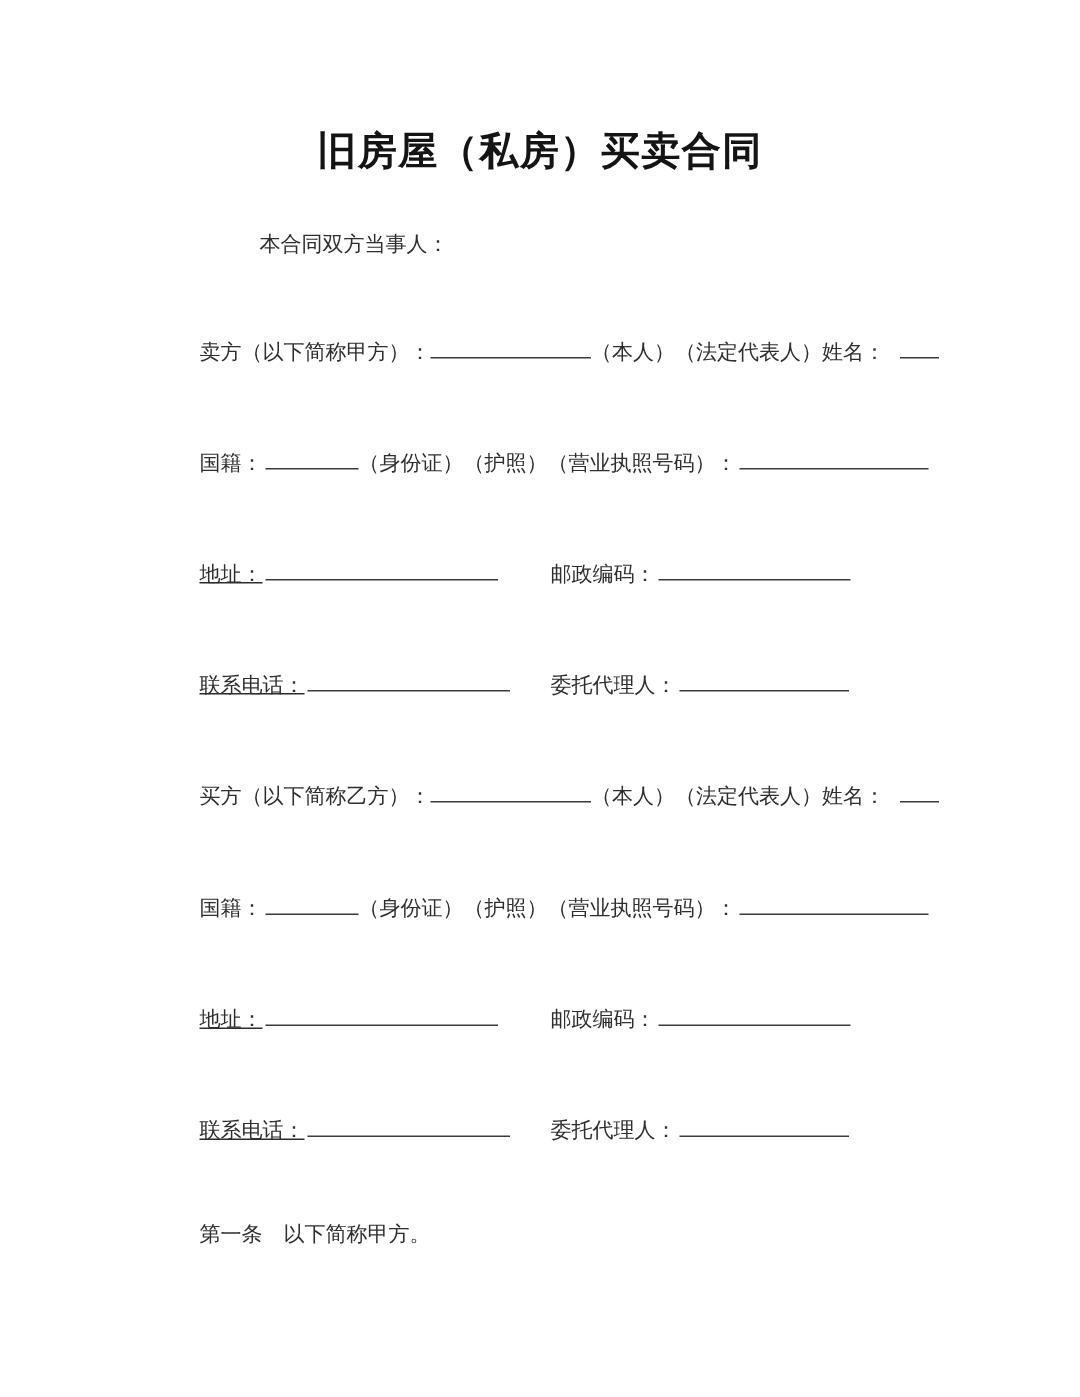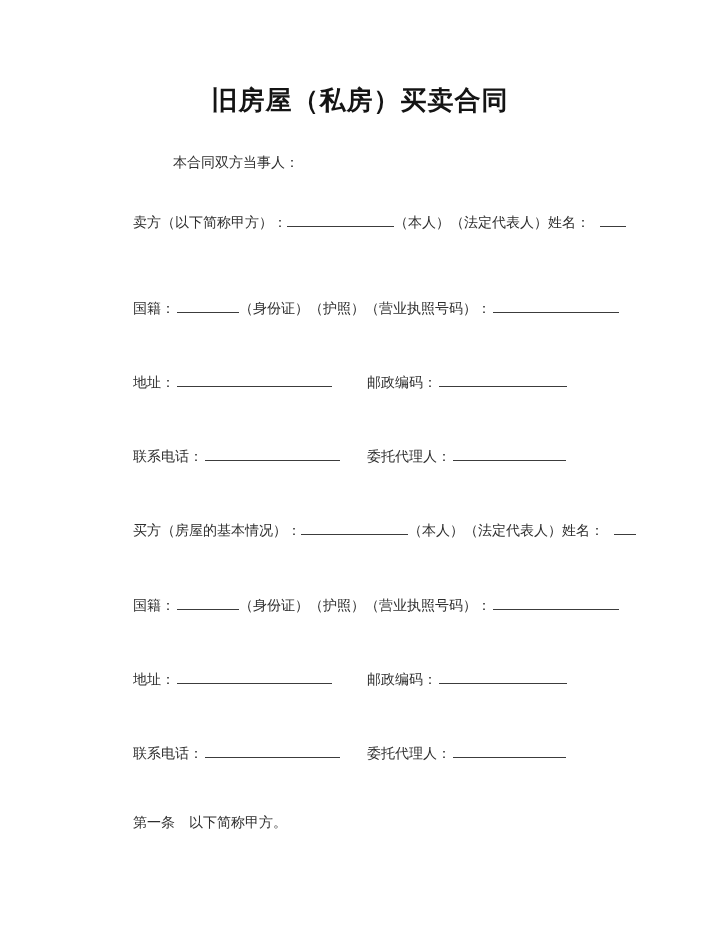--- a/index.html
+++ b/index.html
@@ -21,21 +21,21 @@
     margin: 0; text-align: center;
     font-size: 26px; font-weight: bold; color: #141414;
     letter-spacing: 1px;
   }
   .line {
     position: absolute; left: 133px; margin: 0;
     font-size: 14px; line-height: 20px;
     white-space: nowrap; color: #2e2e2e;
   }
   .t-intro   { top: 152px; margin-left: 40px; }
-  .t-srole   { top: 212px; text-align: center; }
+  .t-srole   { top: 224px; text-align: center; }
   .t-snat    { top: 298px; }
   .t-saddr   { top: 372px; }
   .t-sphone  { top: 446px; }
   .t-brole   { top: 520px; }
   .t-bnat    { top: 595px; }
   .t-baddr   { top: 669px; }
   .t-bphone  { top: 743px; }
   .t-article { top: 812px; }
   .blank {
     display: inline-block;
@@ -44,21 +44,21 @@
     vertical-align: baseline;
   }
   .w-name    { width: 107px; }
   .w-tail    { width: 26px; margin-left: 10px; }
   .w-nat     { width: 62px;  margin-left: 2px; }
   .w-idnum   { width: 126px; margin-left: 2px; }
   .w-addr    { width: 155px; margin-left: 2px; }
   .w-post    { width: 128px; margin-left: 2px; }
   .w-phone   { width: 135px; margin-left: 2px; }
   .w-agent   { width: 113px; margin-left: 2px; }
-  .col1 { display: inline-block; width: 234px; }
+  .col1 { display: inline-block; width: 234px; text-decoration: underline; }
 </style>
 </head>
 <body>
 
 <div class="page">
 
   <h1 class="title">旧房屋（私房）买卖合同</h1>
 
   <p class="line t-intro">本合同双方当事人：</p>
 
@@ -72,21 +72,21 @@
 
   <p class="line t-saddr">
     <span class="col1"><span>地址：</span><span class="blank w-addr"></span></span><span>邮政编码：</span><span class="blank w-post"></span>
   </p>
 
   <p class="line t-sphone">
     <span class="col1"><span>联系电话：</span><span class="blank w-phone"></span></span><span>委托代理人：</span><span class="blank w-agent"></span>
   </p>
 
   <p class="line t-brole">
-    <span>买方（房屋的基本情况）：</span><span class="blank w-name"></span><span>（本人）（法定代表人）姓名：</span><span class="blank w-tail"></span>
+    <span>买方（以下简称乙方）：</span><span class="blank w-name"></span><span>（本人）（法定代表人）姓名：</span><span class="blank w-tail"></span>
   </p>
 
   <p class="line t-bnat">
     <span>国籍：</span><span class="blank w-nat"></span><span>（身份证）（护照）（营业执照号码）：</span><span class="blank w-idnum"></span>
   </p>
 
   <p class="line t-baddr">
     <span class="col1"><span>地址：</span><span class="blank w-addr"></span></span><span>邮政编码：</span><span class="blank w-post"></span>
   </p>
 

